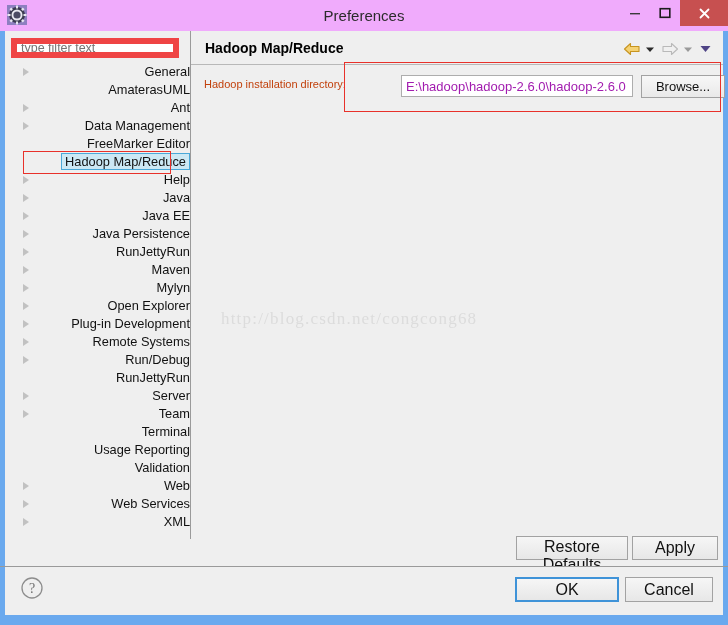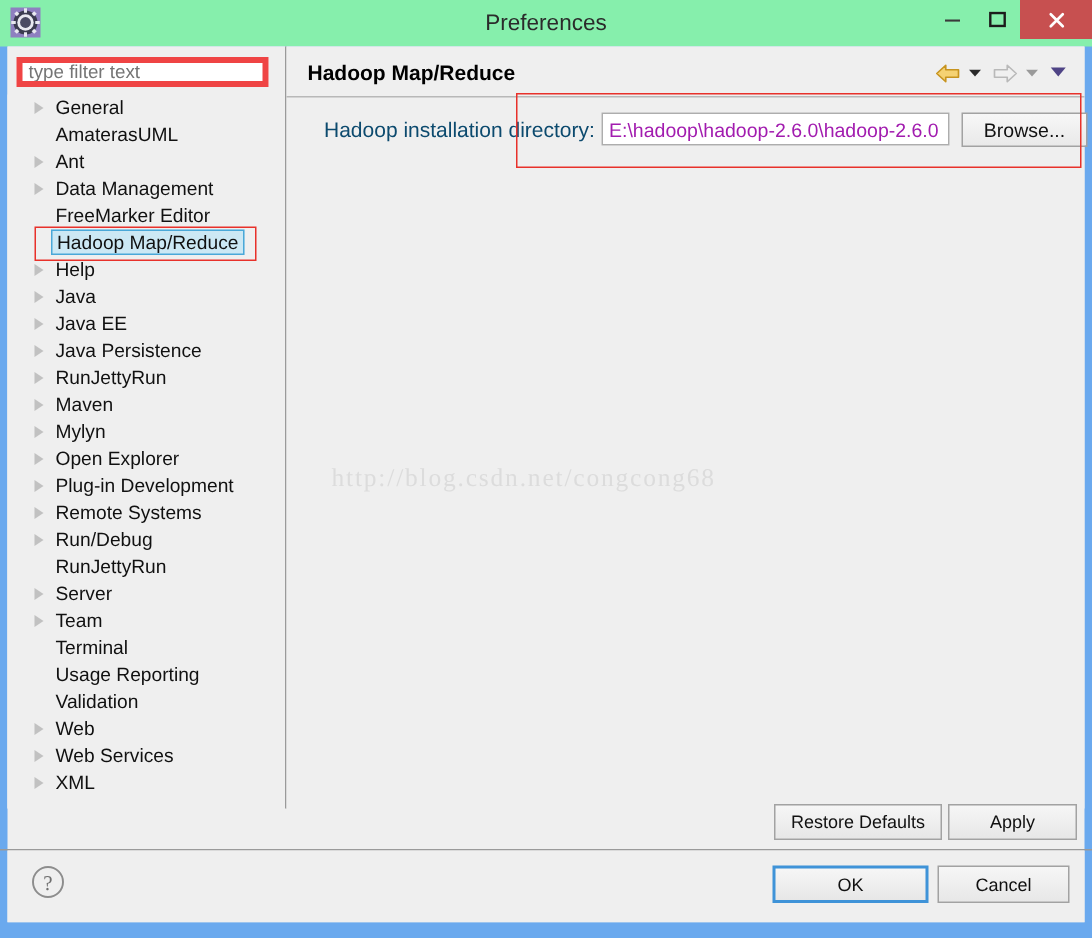--- a/index.html
+++ b/index.html
@@ -22,21 +22,21 @@
     background: #6aa9ee;
     box-sizing: border-box;
   }
 
   
   #titlebar {
     position: absolute;
     left: 0; top: 0;
     width: 728px;
     height: 31px;
-    background: #86efac;
+    background: #f0abfc;
   }
   #app-icon {
     position: absolute;
     left: 6px; top: 4px;
     width: 22px; height: 22px;
   }
   #title-text {
     position: absolute;
     left: 0; top: 0;
     width: 728px;
@@ -88,21 +88,21 @@
     width: 185px;
     height: 508px;
     background: #efefef;
   }
   #filter-input {
     position: absolute;
     left: 6px; top: 7px;
     width: 168px;
     height: 20px;
     box-sizing: border-box;
-    border: 4px solid #ef4444;
+    border: 6px solid #ef4444;
     background: #ffffff;
     font-size: 12.5px;
     font-family: "Liberation Sans", sans-serif;
     color: #7a7a7a;
     padding: 0 4px;
     outline: none;
   }
   #tree {
     position: absolute;
     left: 0; top: 32px;
@@ -111,23 +111,23 @@
     overflow: hidden;
     background: #efefef;
   }
   .tree-row {
     position: relative;
     height: 18px;
     line-height: 18px;
     font-size: 12.8px;
     color: #111111;
     white-space: nowrap;
-    padding-left: 32px;
-    box-sizing: border-box;
-    font-family: "Liberation Sans", sans-serif;
+    box-sizing: border-box;
+    font-family: "Liberation Sans", sans-serif;
+    text-align: right;
   }
   .tree-arrow {
     position: absolute;
     left: 18px;
     top: 5px;
     width: 0; height: 0;
     border-top: 4px solid transparent;
     border-bottom: 4px solid transparent;
     border-left: 6px solid transparent;
   }
@@ -196,23 +196,23 @@
     background: #b8b8b8;
   }
 
   #field-row {
     position: absolute;
     left: 13px; top: 44px;
     height: 24px;
   }
   #field-label {
     position: absolute;
-    left: 12px; top: 3px;
-    font-size: 14px;
-    color: #0c4a6e;
+    left: 0; top: 3px;
+    font-size: 11px;
+    color: #c2410c;
     white-space: nowrap;
     font-family: "Liberation Sans", sans-serif;
   }
   #dir-input {
     position: absolute;
     left: 197px; top: 0;
     width: 232px;
     height: 22px;
     box-sizing: border-box;
     border: 1px solid #adadad;
@@ -280,21 +280,21 @@
     user-select: none;
     z-index: 1;
   }
 
   
   .btn {
     position: absolute;
     box-sizing: border-box;
     border: 1px solid #a2a2a2;
     background: linear-gradient(#f6f6f6, #e7e7e7);
-    font-size: 12px;
+    font-size: 16px;
     font-family: "Liberation Sans", sans-serif;
     color: #111;
     cursor: default;
     text-align: center;
   }
   #restore-defaults-btn {
     left: 325px; top: 505px;
     width: 112px; height: 24px;
   }
   #apply-btn {

